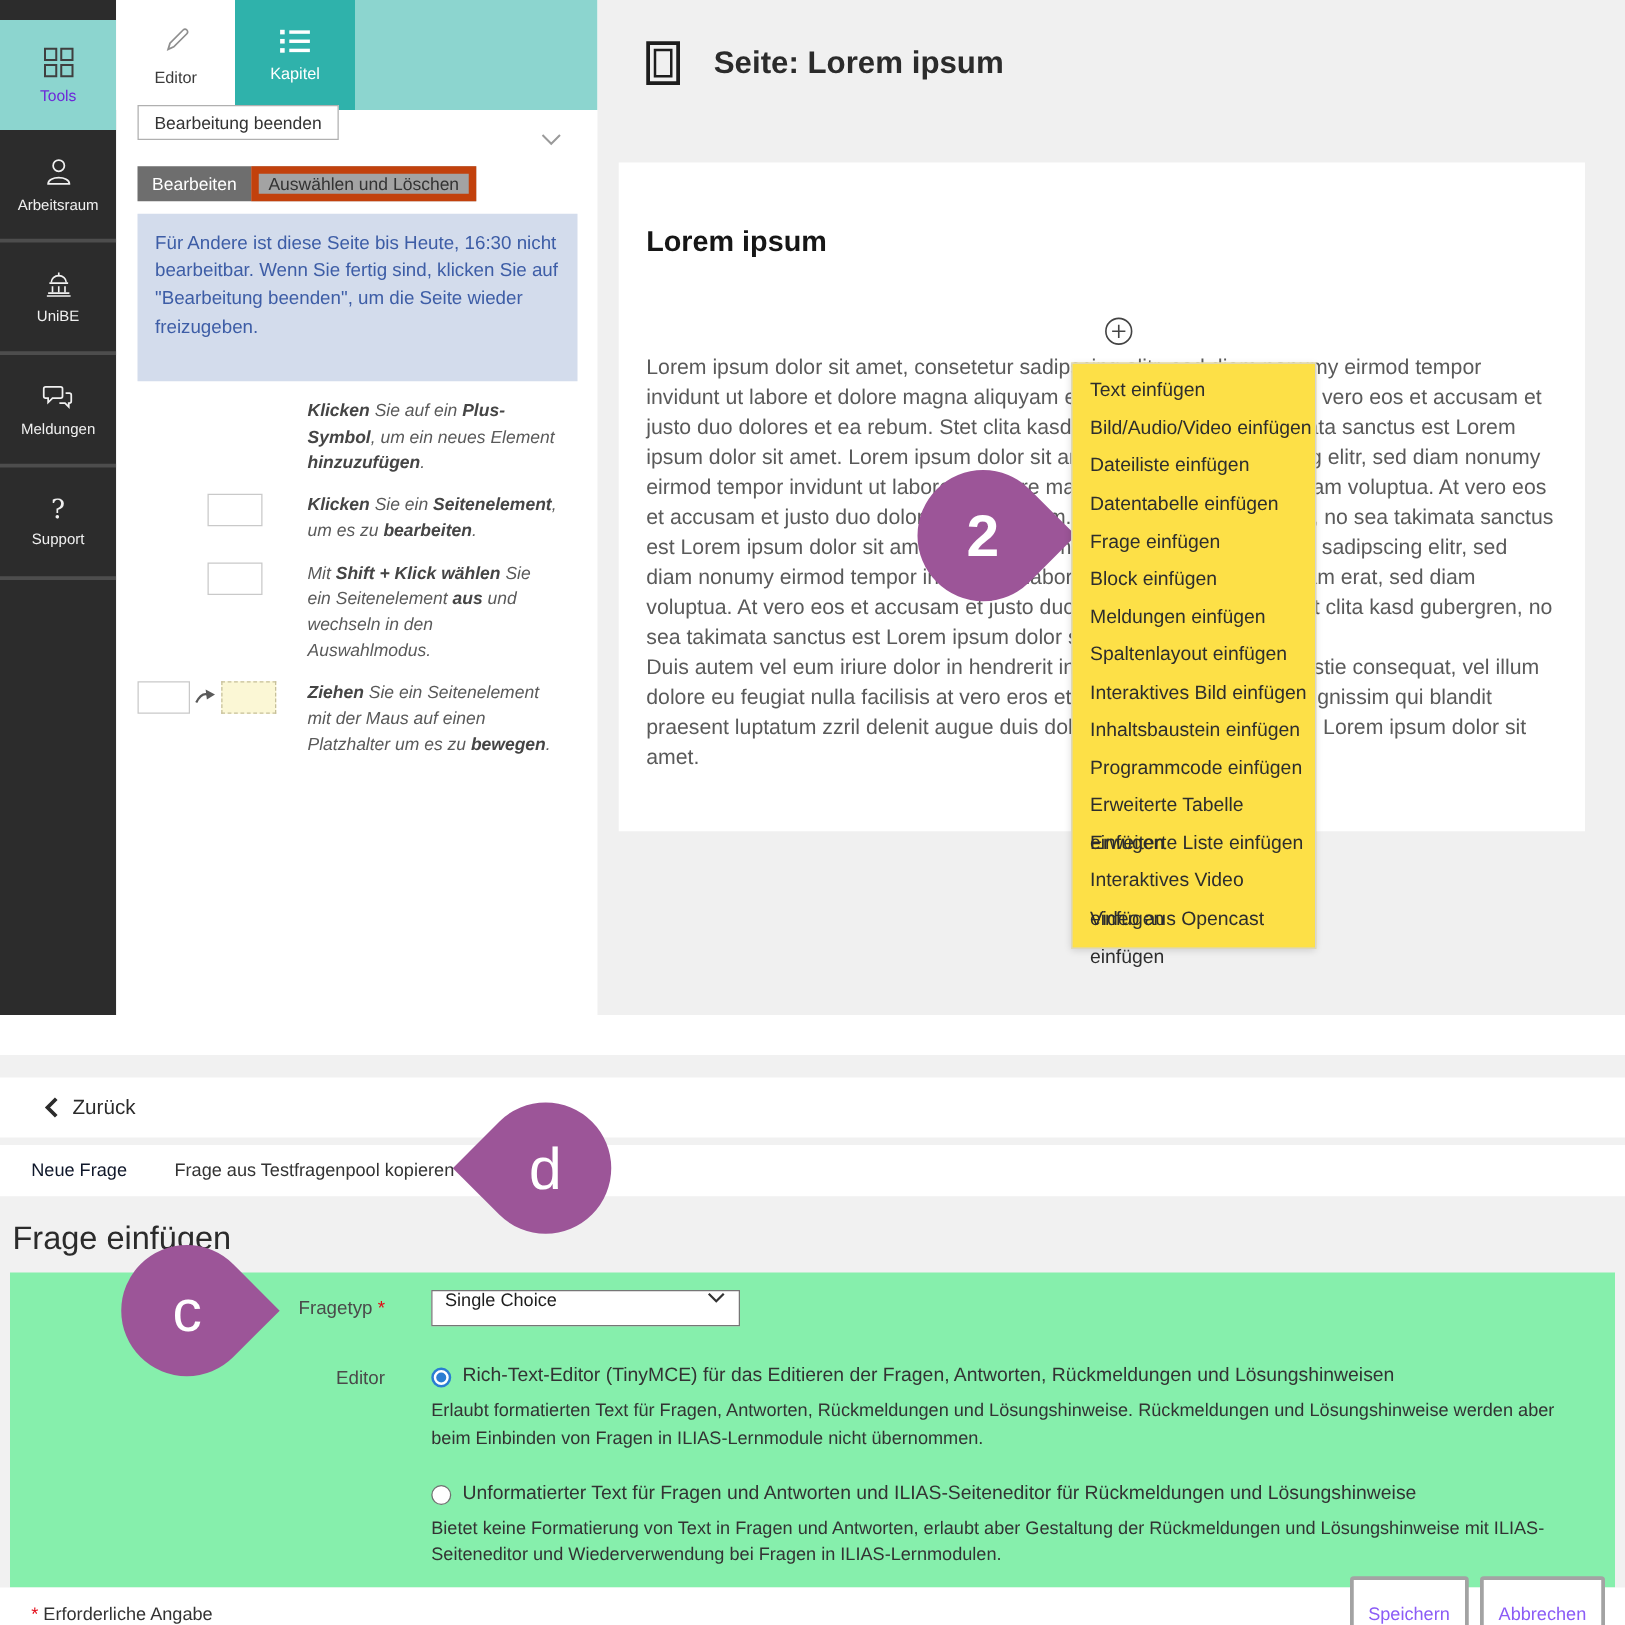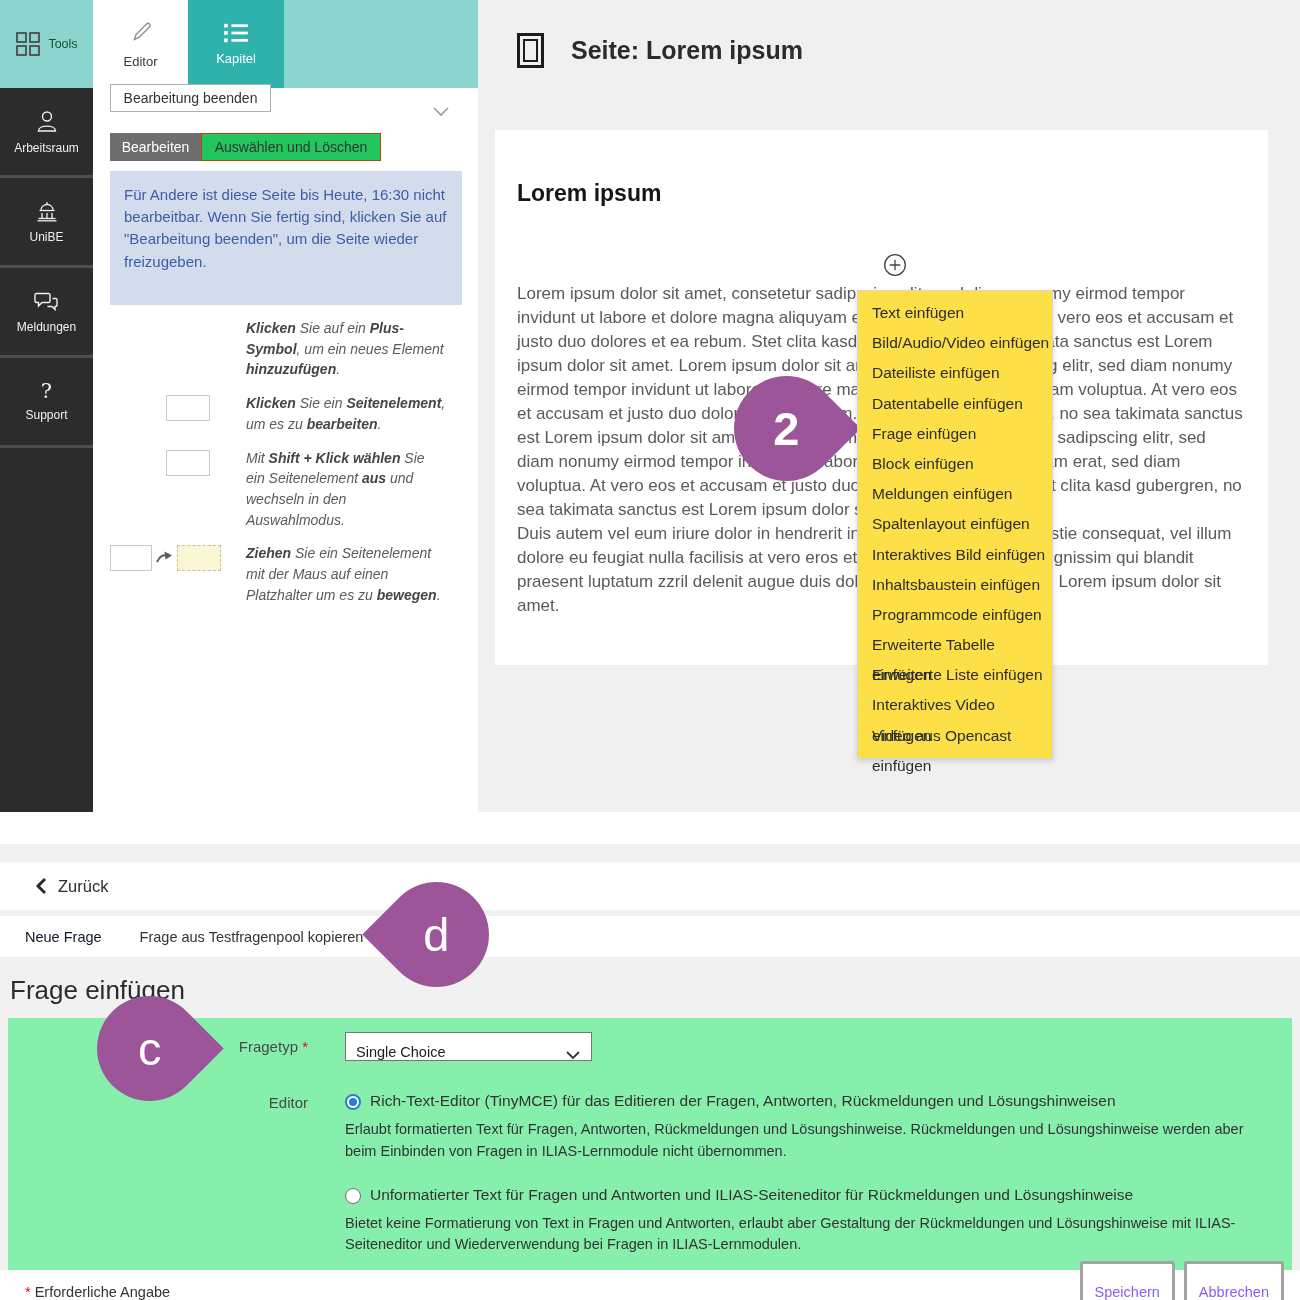--- a/index.html
+++ b/index.html
@@ -2,22 +2,22 @@
 <html lang="de"><head>
 <meta charset="utf-8">
 <style>
   * { margin:0; padding:0; box-sizing:border-box; }
   html,body { background:#fff; }
   body { font-family:"Liberation Sans","DejaVu Sans",sans-serif; color:#333; }
   #stage { position:relative; width:1300px; height:1300px; background:#fff; overflow:hidden; }
 
   
   .sidebar { position:absolute; left:0; top:0; width:93px; height:812px; background:#2c2c2c; }
-  .tools-box { height:88px; background:#8cd5cf; color:#14532d; display:flex; flex-direction:row;
-               align-items:center; justify-content:center; gap:7px; font-size:12.5px; cursor:pointer; }
+  .tools-box { height:88px; background:#8cd5cf; color:#6d28d9; display:flex; flex-direction:column;
+               align-items:center; justify-content:center; gap:7px; font-size:12.5px; cursor:pointer;margin-top:16px; }
   .side-item { height:90px; border-bottom:3px solid #4d4d4d; color:#f0f0f0; display:flex;
                flex-direction:column; align-items:center; justify-content:center; gap:7px;
                font-size:12px; cursor:pointer; }
   .side-item svg, .tools-box svg { display:block; }
   .qmark { font-size:21px; line-height:20px; color:#f0f0f0; font-family:"DejaVu Serif",serif; }
 
   
   .panel { position:absolute; left:93px; top:0; width:385px; height:812px; background:#fff; }
   .tab { position:absolute; top:0; height:88px; display:flex; flex-direction:column; align-items:center;
          justify-content:center; gap:7px; font-size:13px; cursor:pointer; }
@@ -25,21 +25,21 @@
   .tab-kapitel { left:95px; width:96px; background:#2fb2ab; color:#fff; }
   .tab-strip { position:absolute; left:191px; top:0; width:194px; height:88px; background:#8cd5cf; }
 
   .finish-btn { position:absolute; left:17px; top:84px; width:161px; height:28px; background:#fff;
                 border:1px solid #b0b0b0; font-size:14px; color:#333; display:flex; align-items:center;
                 justify-content:center; cursor:pointer; }
   .panel-chevron { position:absolute; left:338px; top:103px; cursor:pointer; }
   .seg { position:absolute; top:133px; height:28px; display:flex; align-items:center; justify-content:center;
          font-size:14px; cursor:pointer; }
   .seg-active { left:17px; width:91px; background:#6e6e6e; color:#fff; }
-  .seg-idle { left:108px; width:180px; background:#22c55e; color:#333; border:1px solid #c2410c; }
+  .seg-idle { left:108px; width:180px; background:#a3a3a3; color:#333; border:6px solid #c2410c; }
 
   .notice { position:absolute; left:17px; top:171px; width:352px; height:134px; background:#d3dcec;
             color:#3d5da6; font-size:15px; line-height:1.48; padding:13px 14px; }
 
   .inst-wrap { position:absolute; left:0; top:318px; width:385px; }
   .inst { display:flex; margin-bottom:13px; }
   .inst-gfx { width:153px; flex:none; display:flex; justify-content:flex-end; align-items:flex-start;
               padding-right:36px; gap:4px; padding-top:2px; }
   .inst-gfx.row4 { justify-content:flex-start; padding-left:17px; padding-right:0; }
   .inst-txt { width:200px; font-size:14px; font-style:italic; color:#5a5a5a; line-height:1.48; }
@@ -86,21 +86,21 @@
   .qtab-idle { color:#333; cursor:pointer; }
   .form-title { position:absolute; left:10px; top:131px; font-size:26px; color:#2b2b2b; font-weight:400; }
   .form-panel { position:absolute; left:8px; top:174px; width:1284px; height:252px; background:#86efac; padding-top:14px; }
   .frow { display:flex; }
   .frow + .frow { margin-top:31px; }
   .flabel { width:337px; flex:none; text-align:right; padding-right:37px; font-size:15px; color:#4a4a4a; }
   .flabel.v-center { line-height:29px; }
   .fctrl { width:930px; }
   .req { color:#e30613; }
   .select { width:247px; height:29px; background:#fff; border:1px solid #767676; display:flex;
-            align-items:flex-end; justify-content:space-between; padding:0 10px; font-size:14.5px;
+            align-items:flex-start; justify-content:space-between; padding:0 10px; font-size:14.5px;
             color:#1d1d1d; cursor:pointer; }
   .opt-line { display:flex; gap:9px; align-items:flex-start; font-size:15.5px; color:#333; cursor:pointer; }
   .radio { width:16px; height:16px; border-radius:50%; flex:none; margin-top:2px; background:#fff;
            border:1.5px solid #707070; position:relative; }
   .radio.on { border:2px solid #2a7dd2; }
   .radio.on::after { content:""; position:absolute; left:2px; top:2px; width:8px; height:8px;
                      border-radius:50%; background:#2a7dd2; }
   .opt-desc { font-size:14.5px; color:#333; line-height:1.5; margin-top:9px; }
   .opt2 { margin-top:23px; }
   .bar-footer { position:absolute; left:0; top:426px; width:1300px; height:44px; background:#fff;

